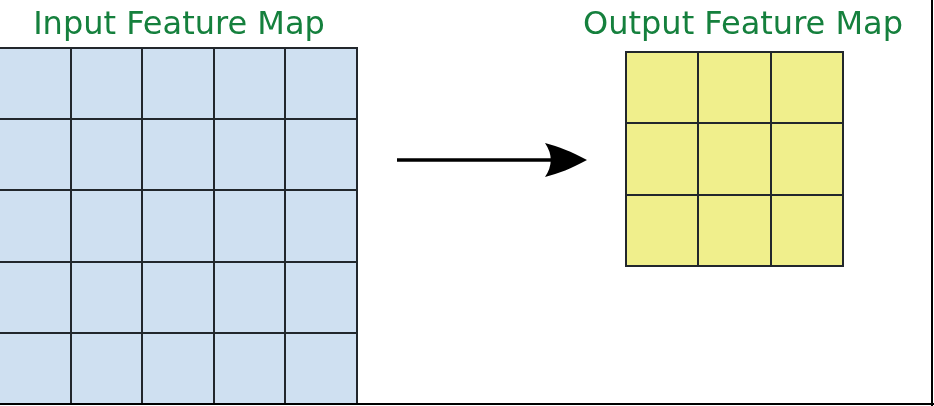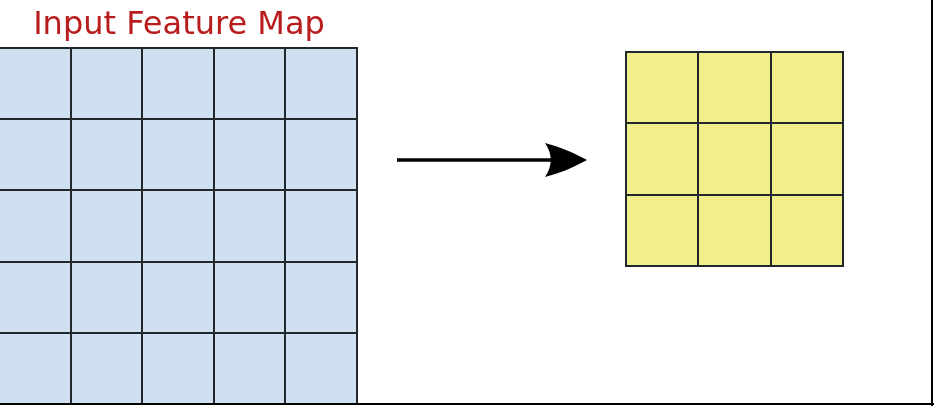--- a/index.html
+++ b/index.html
@@ -15,21 +15,21 @@
     width:2px; height:100%;
     background:var(--frame-color,#000);
   }
   .frame-bottom {
     position:absolute; left:0; bottom:1px;
     width:100%; height:2.5px;
     background:var(--frame-color,#000);
   }
   .map-title {
     position:absolute; top:3px;
-    font-size:32px; line-height:1.25; color:#b91c1c;
+    font-size:32px; line-height:1.25; color:#15803d;
     text-align:center; white-space:nowrap;
   }
   .map-title.input  { left:0;     width:358px; }
   .map-title.output { left:583px; width:320px; }
   .fmap-grid {
     position:absolute;
     display:grid;
     gap:2px; padding:2px;
     box-sizing:border-box;
     background:var(--stroke,#222);
@@ -39,20 +39,21 @@
   .cell { background:var(--fill,#eee); }
   .arrow-svg { position:absolute; left:390px; top:135px; width:210px; height:50px; }
 </style>
 </head>
 <body>
 
 <div class="canvas" style="--arrow-color: #000000; --frame-color: #000000; background: rgb(255, 255, 255);">
 
   <div class="map-title input">Input Feature Map</div>
 
+  <div class="map-title output">Output Feature Map</div>
 
   <div class="fmap-grid input" style="--stroke: #22272c; --fill: #cfe0f1; grid-template-columns: repeat(5, 1fr);">
       <div class="cell"></div>
       <div class="cell"></div>
       <div class="cell"></div>
       <div class="cell"></div>
       <div class="cell"></div>
       <div class="cell"></div>
       <div class="cell"></div>
       <div class="cell"></div>

